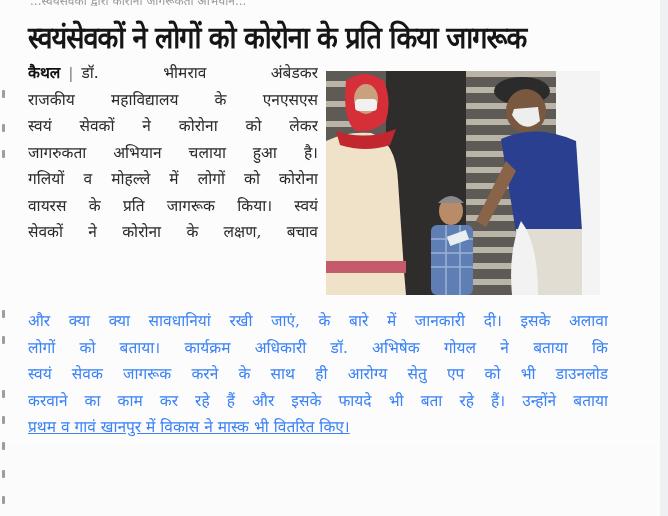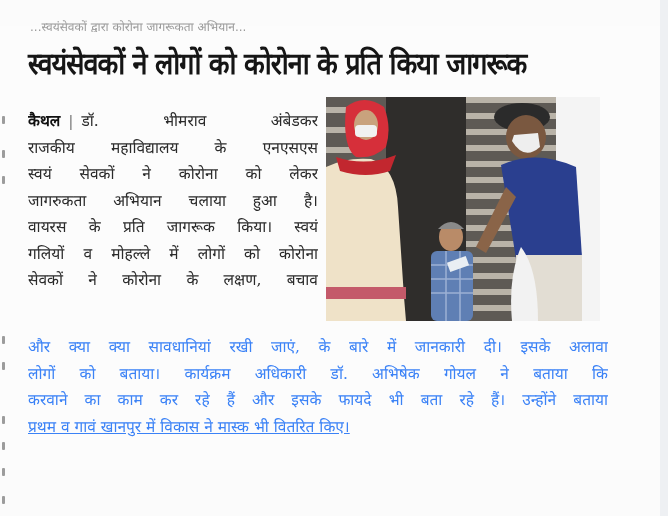--- a/index.html
+++ b/index.html
@@ -3,36 +3,36 @@
 <meta charset="utf-8">
 <style>
   html, body { margin: 0; padding: 0; }
   body {
     width: 668px; height: 516px; overflow: hidden;
     background: #fbfbfb;
     font-family: "DejaVu Sans", sans-serif;
     color: #1c1c1c;
     position: relative;
   }
-  .page { position: absolute; left: 0; top: 0; width: 660px; height: 444px; background: #fcfcfc; margin-top: 26px; }
+  .page { position: absolute; left: 0; top: 0; width: 660px; height: 444px; background: #fcfcfc; }
   .right-strip { position: absolute; left: 660px; top: 0; width: 8px; height: 516px; background: #eef0f3; }
   .top-fragment {
     position: absolute; left: 30px; top: -8px; width: 420px; height: 14px;
     font-size: 12px; color: #9a9a9a; white-space: nowrap; overflow: hidden;
   }
   .left-marks { position: absolute; left: 2px; top: 80px; width: 4px; height: 430px; }
   .left-marks span { position: absolute; left: 0; width: 3px; height: 8px; background: #9c9c9c; border-radius: 1px; }
   .headline {
     position: absolute; left: 28px; top: 16px; width: 600px;
     font-family: "DejaVu Sans", sans-serif; font-weight: bold;
     font-size: 27px; letter-spacing: -1px; color: #151515; white-space: nowrap;
     transform: scaleY(1.12); transform-origin: top left;
   }
   .col {
-    position: absolute; left: 28px; top: 82px; width: 290px;
+    position: absolute; left: 28px; top: 60px; width: 290px;
     font-family: "DejaVu Serif", serif; font-size: 15.5px; line-height: 26.5px; color: #2a2a2a;
   }
   .col .line { white-space: nowrap; overflow: hidden; text-align: justify; text-align-last: justify; }
   .dateline { font-weight: bold; color: #111; }
   .sep { color: #777; padding: 0 8px; }
   .full {
     position: absolute; left: 28px; top: 308px; width: 580px;
     font-family: "DejaVu Serif", serif; font-size: 15.5px; line-height: 26.5px; color: #3b82f6;
   }
   .full .line { white-space: nowrap; overflow: hidden; text-align: justify; text-align-last: justify; }
@@ -64,22 +64,22 @@
 
   <div class="headline">स्वयंसेवकों ने लोगों को कोरोना के प्रति किया जागरूक</div>
 
   <div class="col">
     <div class="line">
       <span class="dateline">कैथल</span><span class="sep">|</span><span>डॉ. भीमराव अंबेडकर</span>
     </div>
     <div class="line">राजकीय महाविद्यालय के एनएसएस</div>
     <div class="line">स्वयं सेवकों ने कोरोना को लेकर</div>
     <div class="line">जागरुकता अभियान चलाया हुआ है।</div>
+    <div class="line">गलियों व मोहल्ले में लोगों को कोरोना</div>
     <div class="line">वायरस के प्रति जागरूक किया। स्वयं</div>
-    <div class="line">गलियों व मोहल्ले में लोगों को कोरोना</div>
     <div class="line">सेवकों ने कोरोना के लक्षण, बचाव</div>
   </div>
 
   <div class="photo">
     <svg width="274" height="224" viewBox="0 0 274 224">
 
       <rect x="0" y="0" width="274" height="224" fill="#5e5a55"></rect>
       <rect x="60" y="0" width="80" height="224" fill="#2f2d2b"></rect>
       <g fill="#b9b3a8">
         <rect x="140" y="0" width="90" height="6"></rect>
@@ -127,17 +127,18 @@
       <path d="M175 68 Q210 52 250 70 L256 160 L190 162 Z" fill="#2a3f8f"></path>
       <rect x="190" y="158" width="66" height="66" fill="#e2ddd3"></rect>
       <path d="M180 90 L150 150 L160 156 L190 100 Z" fill="#8a6448"></path>
       <path d="M195 150 Q212 172 212 224 L186 224 Q182 180 195 150 Z" fill="#f2f2f2"></path>
     </svg>
   </div>
 
   <div class="full">
     <div class="line">और क्या क्या सावधानियां रखी जाएं, के बारे में जानकारी दी। इसके अलावा</div>
     <div class="line">लोगों को बताया। कार्यक्रम अधिकारी डॉ. अभिषेक गोयल ने बताया कि</div>
+    <div class="line">स्वयं सेवक जागरूक करने के साथ ही आरोग्य सेतु एप को भी डाउनलोड</div>
     <div class="line">करवाने का काम कर रहे हैं और इसके फायदे भी बता रहे हैं। उन्होंने बताया</div>
     <div class="line last">प्रथम व गावं खानपुर में विकास ने मास्क भी वितरित किए।</div>
   </div>
 </div>
 <div class="right-strip"></div>
 
 </body></html>

